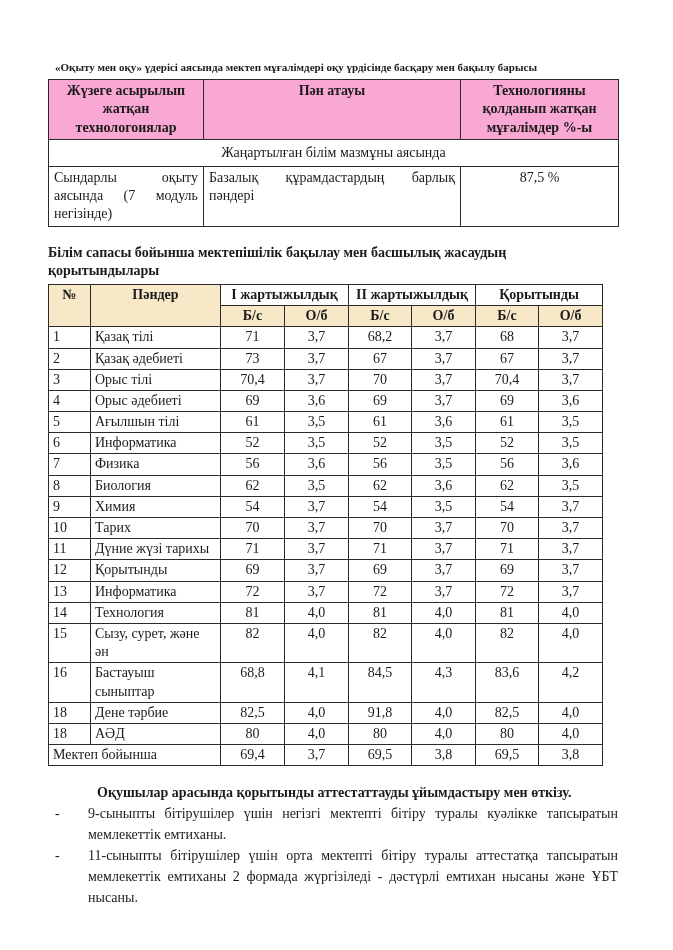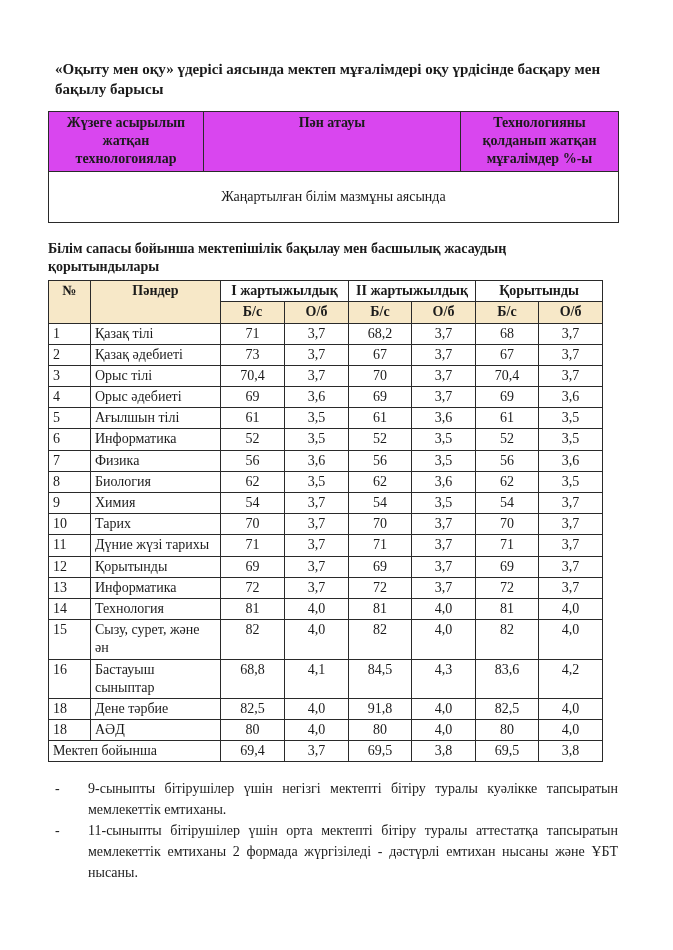--- a/index.html
+++ b/index.html
@@ -2,26 +2,26 @@
 <html><head>
 <meta charset="utf-8">
 <style>
   html,body{margin:0;padding:0;background:#ffffff;}
   .page{
     width:673px;height:950px;background:#ffffff;
     font-family:"Liberation Serif","DejaVu Serif",serif;
     color:#1b1b1b;box-sizing:border-box;
     padding:60px 0 0 48px;position:relative;overflow:hidden;
   }
-  .h1{margin:0 0 12px 7px;width:563px;font-weight:bold;font-size:15px;line-height:1.3;}
+  .h1{margin:0 0 5px 7px;width:563px;font-weight:bold;font-size:11px;line-height:1.3;}
   table{border-collapse:collapse;table-layout:fixed;}
   th,td{border:1px solid #2a2a2a;padding:2px 5px;vertical-align:top;font-size:14px;line-height:1.3;word-wrap:break-word;}
   .t1{width:570px;}
-  .t1 th{background:#d946ef;text-align:center;font-weight:bold;}
-  .t1 .section-cell{text-align:center;padding:16px 4px;margin-top:40px;}
+  .t1 th{background:#f9a8d4;text-align:center;font-weight:bold;}
+  .t1 .section-cell{text-align:center;padding:4px 4px;margin-top:40px;}
   .t1 .pct-cell{text-align:center;}
   .t1 .just{text-align:justify;height:52px;}
   .h2{margin:17px 0 4px 0;width:570px;text-align:left;font-weight:bold;font-size:14px;line-height:1.3;}
   .t2{width:554px;}
   .t2 th{text-align:center;font-weight:bold;padding:1px 3px;}
   .t2 td{padding:1px 4px;}
   .t2 td.num{text-align:center;}
   .cream{background:#f7e8c8;}
   .bottom{margin:16px 0 0 7px;width:563px;font-size:14px;line-height:1.5;}
   .bottom p{margin:0;text-align:justify;}
@@ -48,20 +48,25 @@
       <tr>
         <th>Жүзеге асырылып жатқан технологоиялар</th>
         <th>Пән атауы</th>
         <th>Технологияны қолданып жатқан мұғалімдер %-ы</th>
       </tr>
     </thead>
     <tbody>
       <tr>
         <td class="section-cell" colspan="3">Жаңартылған білім мазмұны аясында</td>
       </tr>
+      <tr>
+        <td class="just">Сындарлы оқыту аясында (7 модуль негізінде)</td>
+        <td class="just">Базалық құрамдастардың барлық пәндері</td>
+        <td class="pct-cell">87,5 %</td>
+      </tr>
     </tbody>
   </table>
 
   <p class="h2">Білім сапасы бойынша мектепішілік бақылау мен басшылық жасаудың қорытындылары</p>
 
   <table class="t2">
     <colgroup>
       <col style="width:42px">
         <col style="width:130px">
       <col style="width:64px">
@@ -277,20 +282,21 @@
         <td class="num">3,7</td>
         <td class="num">69,5</td>
         <td class="num">3,8</td>
         <td class="num">69,5</td>
         <td class="num">3,8</td>
       </tr>
     </tbody>
   </table>
 
   <div class="bottom">
+    <p class="b-head">Оқушылар арасында қорытынды аттестаттауды ұйымдастыру мен өткізу.</p>
     <div class="bullet">
       <span class="dash">-</span>
       <span class="bt">9-сыныпты бітірушілер үшін негізгі мектепті бітіру туралы куәлікке тапсыратын мемлекеттік емтиханы.</span>
     </div>
     <div class="bullet">
       <span class="dash">-</span>
       <span class="bt">11-сыныпты бітірушілер үшін орта мектепті бітіру туралы аттестатқа тапсыратын мемлекеттік емтиханы 2 формада жүргізіледі  - дәстүрлі емтихан нысаны және ҰБТ нысаны.</span>
     </div>
   </div>
 

